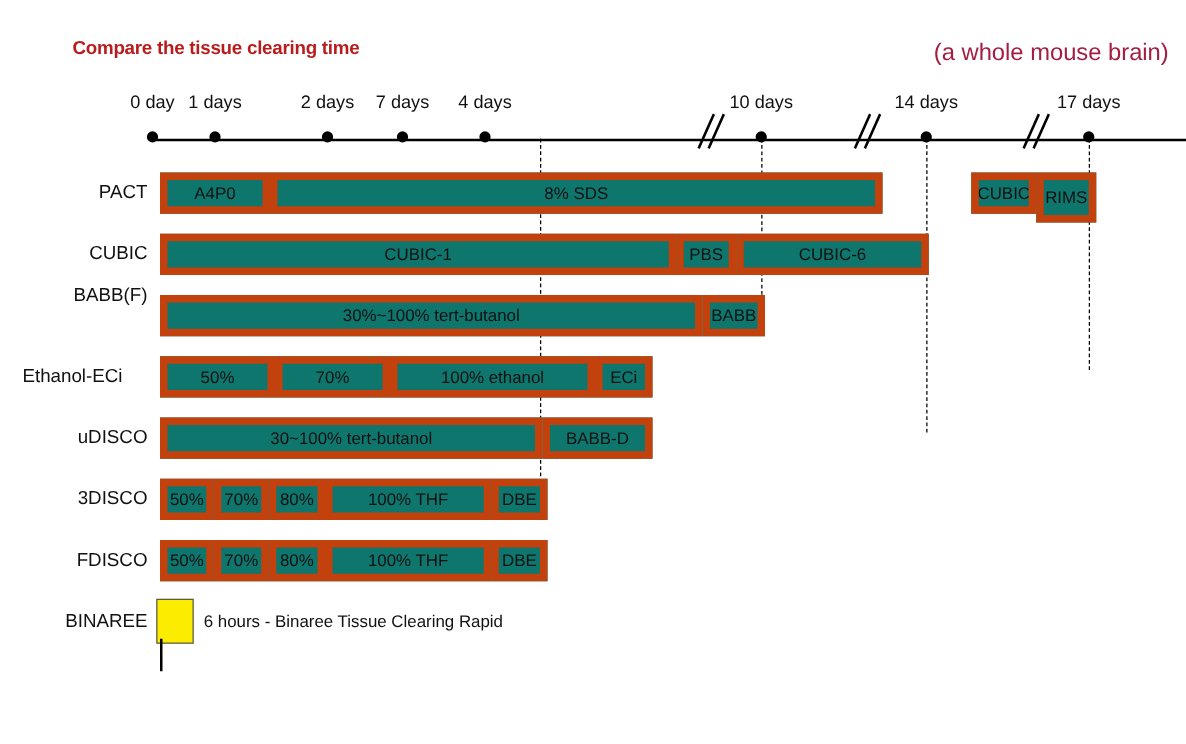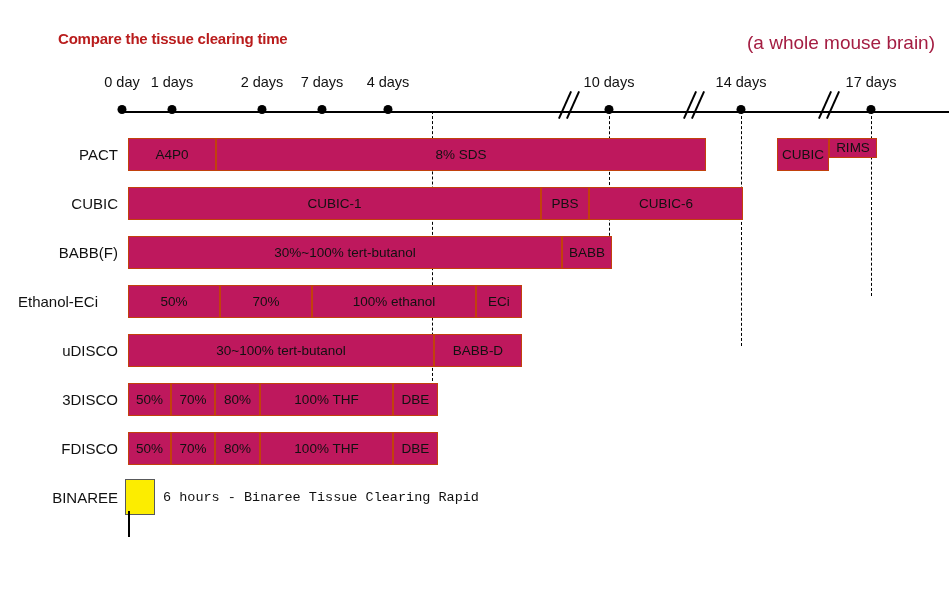--- a/index.html
+++ b/index.html
@@ -92,41 +92,40 @@
     position: absolute;
     font-size: 15px;
     color: #111;
     text-align: right;
     white-space: nowrap;
     transform: translateY(-50%);
   }
   .seg {
     position: absolute;
     box-sizing: border-box;
-    border: 1px solid #c2410c;
-    background: #be185d;
+    border: 6px solid #c2410c;
+    background: #0f766e;
     display: flex;
     align-items: center;
     justify-content: center;
     font-size: 13.5px;
     color: #111;
     overflow: hidden;
     white-space: nowrap;
   }
   .seg.yellow {
     background: #fced00;
     border: 1px solid #58595b;
   }
   .freetext {
     position: absolute;
     font-size: 13.5px;
     color: #111;
     white-space: nowrap;
     transform: translateY(-50%);
-    font-family: Liberation Mono, monospace;
   }
 </style>
 </head>
 <body>
 
 <div id="root">
 
   <div class="title">Compare the tissue clearing time</div>
   <div class="subtitle">(a whole mouse brain)</div>
 
@@ -168,26 +167,26 @@
       <div class="dashed" style="left: 432px; height: 270px;"></div>
       <div class="dashed" style="left: 609px; height: 140px;"></div>
       <div class="dashed" style="left: 741px; height: 235px;"></div>
       <div class="dashed" style="left: 871px; height: 185px;"></div>
     </div>
   <div id="rows">
       <div class="row-label" style="top: 154px; left: 0px; width: 118px;">PACT</div>
       <div class="seg" style="left: 128px; width: 88px; height: 33px; top: 137.5px;">A4P0</div>
       <div class="seg" style="left: 216px; width: 490px; height: 33px; top: 137.5px;">8% SDS</div>
       <div class="seg" style="left: 777px; width: 52px; height: 33px; top: 137.5px;">CUBIC</div>
-      <div class="seg" style="left: 829px; width: 48px; height: 20px; top: 137.5px;">RIMS</div>
+      <div class="seg" style="left: 829px; width: 48px; height: 40px; top: 137.5px;">RIMS</div>
       <div class="row-label" style="top: 203px; left: 0px; width: 118px;">CUBIC</div>
       <div class="seg" style="left: 128px; width: 413px; height: 33px; top: 186.5px;">CUBIC-1</div>
       <div class="seg" style="left: 541px; width: 48px; height: 33px; top: 186.5px;">PBS</div>
       <div class="seg" style="left: 589px; width: 154px; height: 33px; top: 186.5px;">CUBIC-6</div>
-      <div class="row-label" style="top: 252px; left: 0px; width: 118px;">BABB(F)</div>
+      <div class="row-label" style="top: 236px; left: 0px; width: 118px;">BABB(F)</div>
       <div class="seg" style="left: 128px; width: 434px; height: 33px; top: 235.5px;">30%~100% tert-butanol</div>
       <div class="seg" style="left: 562px; width: 50px; height: 33px; top: 235.5px;">BABB</div>
       <div class="row-label" style="top: 301px; left: 0px; width: 98px;">Ethanol-ECi</div>
       <div class="seg" style="left: 128px; width: 92px; height: 33px; top: 284.5px;">50%</div>
       <div class="seg" style="left: 220px; width: 92px; height: 33px; top: 284.5px;">70%</div>
       <div class="seg" style="left: 312px; width: 164px; height: 33px; top: 284.5px;">100% ethanol</div>
       <div class="seg" style="left: 476px; width: 46px; height: 33px; top: 284.5px;">ECi</div>
       <div class="row-label" style="top: 350px; left: 0px; width: 118px;">uDISCO</div>
       <div class="seg" style="left: 128px; width: 306px; height: 33px; top: 333.5px;">30~100% tert-butanol</div>
       <div class="seg" style="left: 434px; width: 88px; height: 33px; top: 333.5px;">BABB-D</div>

